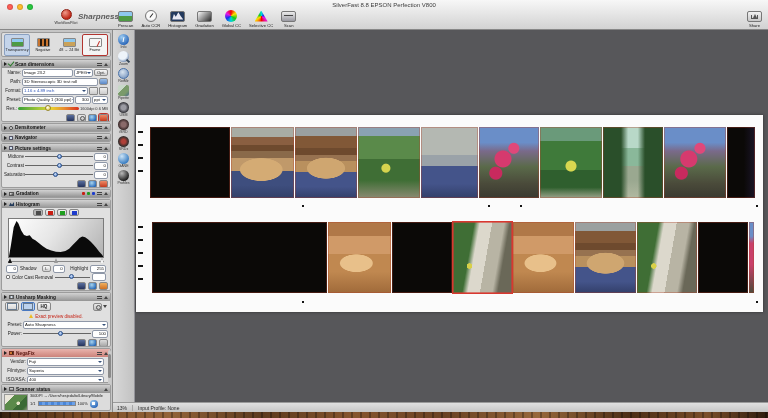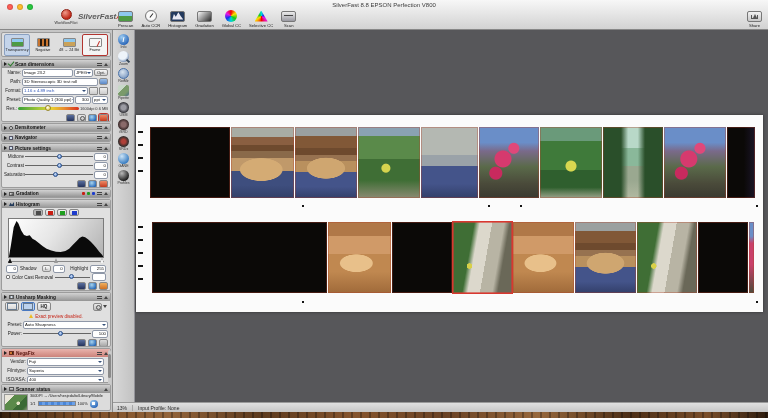--- a/index.html
+++ b/index.html
@@ -245,21 +245,21 @@
     <div class="traffic">
       <div class="tl r"></div>
       <div class="tl y"></div>
       <div class="tl g"></div>
     </div>
     <div class="wtitle">SilverFast 8.8 EPSON Perfection V800</div>
     <div class="wfp">
       <div class="wfpcirc"></div>
       <div class="wfplabel">WorkflowPilot</div>
     </div>
-    <div class="logo"><span>SilverFast</span><span class="sup">Ai</span></div>
+    <div class="logo"><span>Sharpness</span><span class="sup">Ai</span></div>
     <div class="tbar">
         <div class="tbitem">
           <div class="tbiconwrap">
             <div class="tbicon prescan-icon"></div>
           </div>
           <div class="tblabel">Prescan</div>
         </div>
         <div class="tbitem">
           <div class="tbiconwrap">
             <div class="tbicon auto-ccr-icon"></div>

